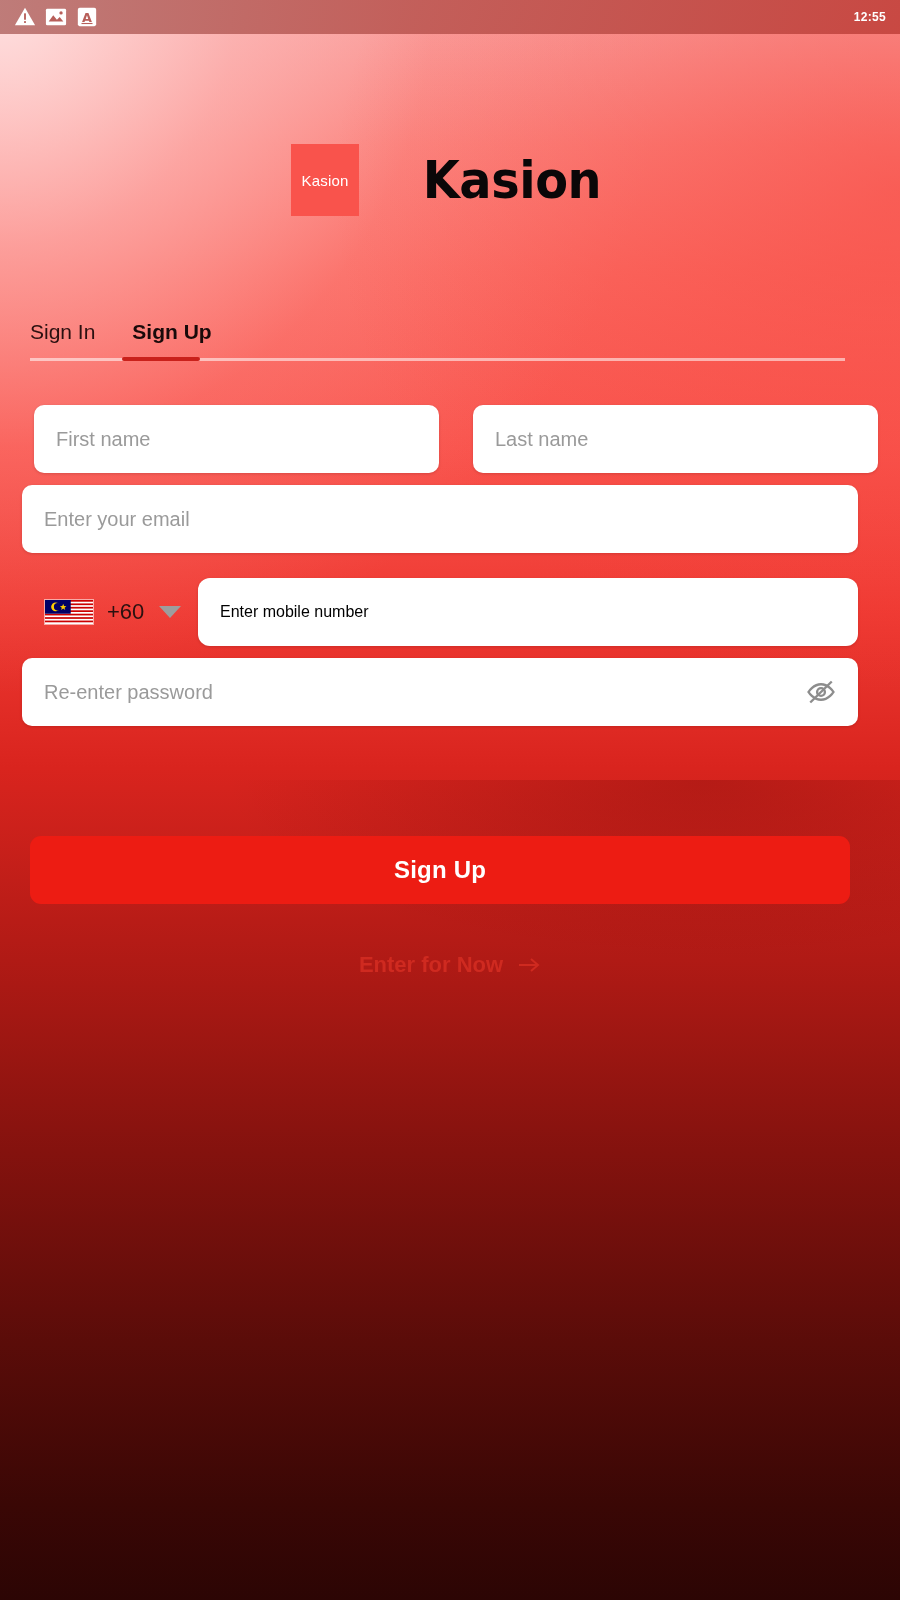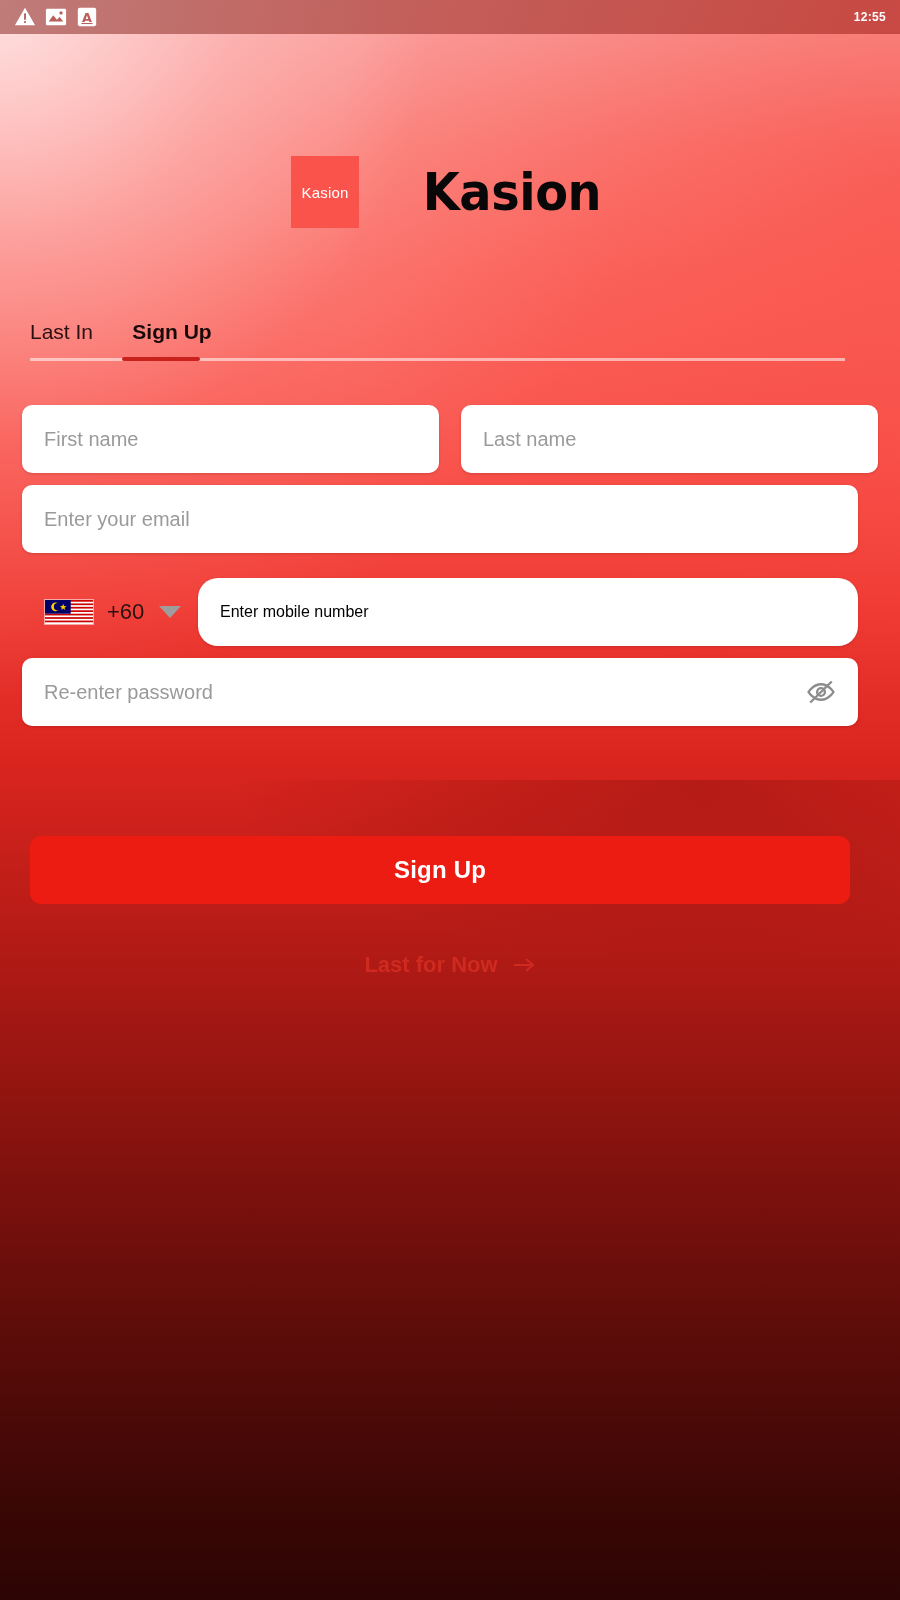--- a/index.html
+++ b/index.html
@@ -61,21 +61,21 @@
   }
   .sb-left{ display:flex; align-items:center; gap:9px; }
   .sb-icon{ width:22px; height:22px; display:block; }
   .sb-time{
     color:#ffffff; font-size:12px; font-weight:600;
     letter-spacing:0.3px;
   }
 
   
   .logo-row{
-    position:absolute; top:156px; left:0; right:0;
+    position:absolute; top:144px; left:0; right:0;
     display:flex; align-items:center; justify-content:center; gap:56px;
     z-index:5;
   }
   .logo-mark{
     width:68px; height:72px;
     background:#f9534c;
     display:flex; align-items:center; justify-content:center;
   }
   .logo-mark-text{
     color:#ffffff; font-size:15px; font-weight:500; letter-spacing:0.2px;
@@ -121,21 +121,21 @@
     height:68px;
     display:flex; align-items:center;
     padding:0 22px;
     box-shadow:0 1px 3px rgba(80,5,5,0.18);
     position:relative;
   }
   .field .ph{
     font-size:20px; color:#9a9a9a; font-weight:400;
     font-family:"Liberation Sans", sans-serif;
   }
-  .field.half{ flex:1; }
+  .field.half{ flex:1;margin-left:12px; }
   .field.full{ width:100%; }
   .field.pw{ width:100%; justify-content:space-between; }
 
   .eye{ width:30px; height:30px; flex:0 0 auto; cursor:pointer; }
 
   
   .phone-row{
     display:flex; align-items:flex-start; margin-bottom:12px; height:68px;
   }
   .cc{
@@ -152,21 +152,21 @@
     font-size:22px; color:#2b1110; font-weight:400;
   }
   .caret{
     width:0; height:0;
     border-left:11px solid transparent;
     border-right:11px solid transparent;
     border-top:12px solid #9d9d9d;
     margin-left:2px;
   }
   .phone-input{
-    flex:1; background:#ffffff; border-radius:20px; height:68px;
+    flex:1; background:#ffffff; border-radius:12px; height:68px;
     display:flex; align-items:center; padding:0 22px;
     box-shadow:0 1px 3px rgba(80,5,5,0.18);
     margin-right:20px;
   }
 
   
   .row.names{ margin-bottom:12px; }
   .email-wrap{ margin-bottom:25px; padding-right:20px; }
   .pw-wrap{ margin-bottom:12px; padding-right:20px; }
 
@@ -227,21 +227,21 @@
 
 <div class="logo-row">
   <div class="logo-mark">
     <span class="logo-mark-text">Kasion</span>
   </div>
   <div class="logo-word">Kasion</div>
 </div>
 
 <div class="tabs">
   <div class="tabs-row">
-    <button class="tab inactive">Last In</button>
+    <button class="tab inactive">Sign In</button>
     <button class="tab active">Sign Up</button>
   </div>
   <div class="tabs-underline">
     <div class="active-bar"></div>
   </div>
 </div>
 
 <div class="form">
 
   <div class="row names">
@@ -297,18 +297,18 @@
     </div>
   </div>
 
 </div>
 
 <div class="submit-wrap">
   <button class="submit">Sign Up</button>
 </div>
 
 <div class="skip-wrap">
-  <span class="skip-text">Last for Now</span>
+  <span class="skip-text">Enter for Now</span>
   <svg class="skip-arrow" viewBox="0 0 24 20">
     <line x1="2" y1="10" x2="20" y2="10" stroke="#cf2a20" stroke-width="2"></line>
     <path d="M14 4 L21 10 L14 16" fill="none" stroke="#cf2a20" stroke-width="2"></path>
   </svg>
 </div>
 
 </body></html>

